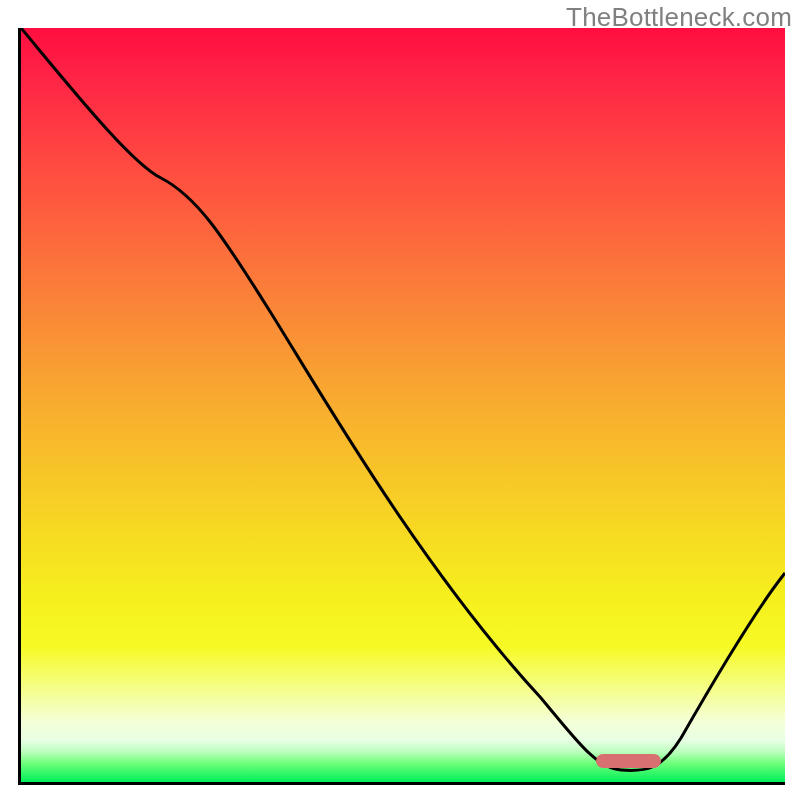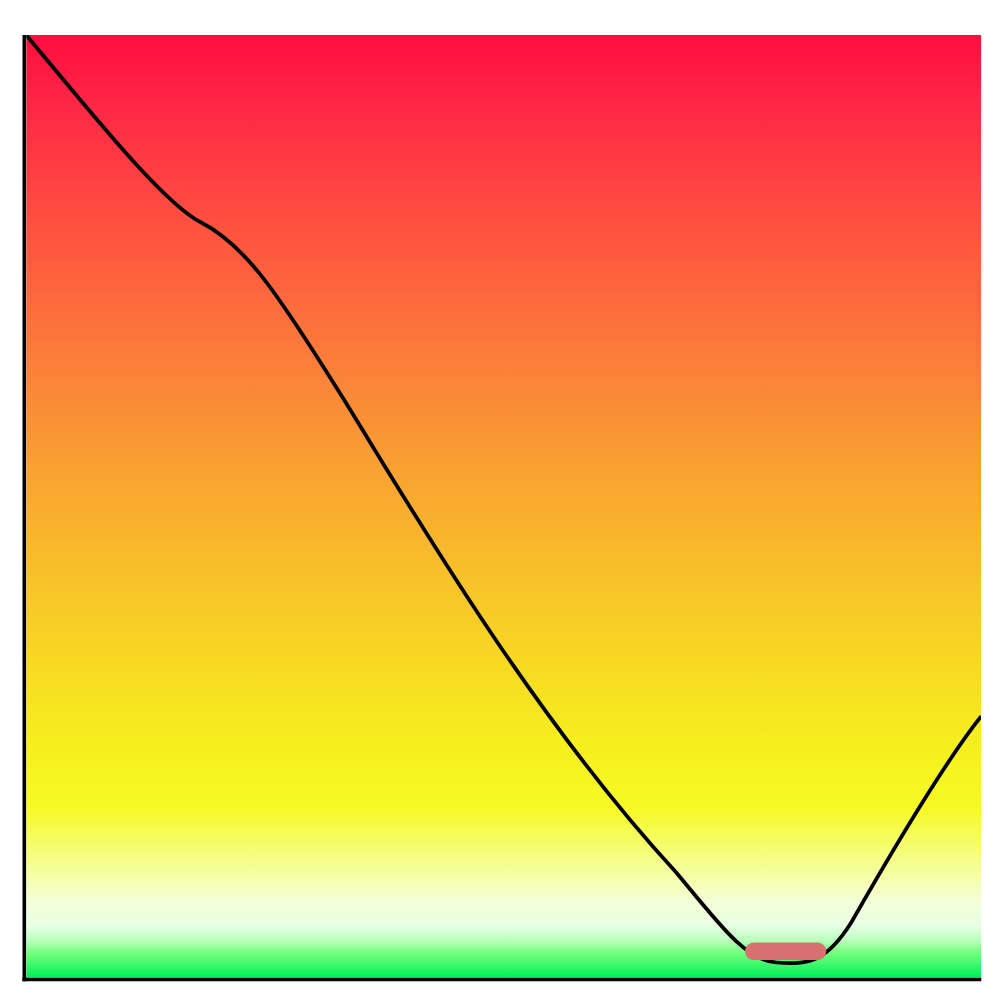--- a/index.html
+++ b/index.html
@@ -71,20 +71,21 @@
     border-radius: 7px;
     background: #d87071;
     z-index: 2;
   }
 </style>
 </head>
 <body>
 
 <div class="chart-container">
 
+  <div class="watermark">TheBottleneck.com</div>
 
   <div class="plot-area">
     <div class="gradient-bg"></div>
 
     <svg class="curve" viewBox="0 0 764 754" preserveAspectRatio="none">
       <path d="M 0 0 C 50 60, 110 135, 140 150 C 175 168, 200 205, 250 285 S 400 540, 520 670 C 555 712, 575 740, 600 742 C 625 744, 640 742, 660 710 C 700 640, 740 575, 764 545" fill="none" stroke="#000000" stroke-width="3"></path>
     </svg>
 
     <div class="marker" style="left: 575px; top: 726px; width: 65px;"></div>
   </div>

